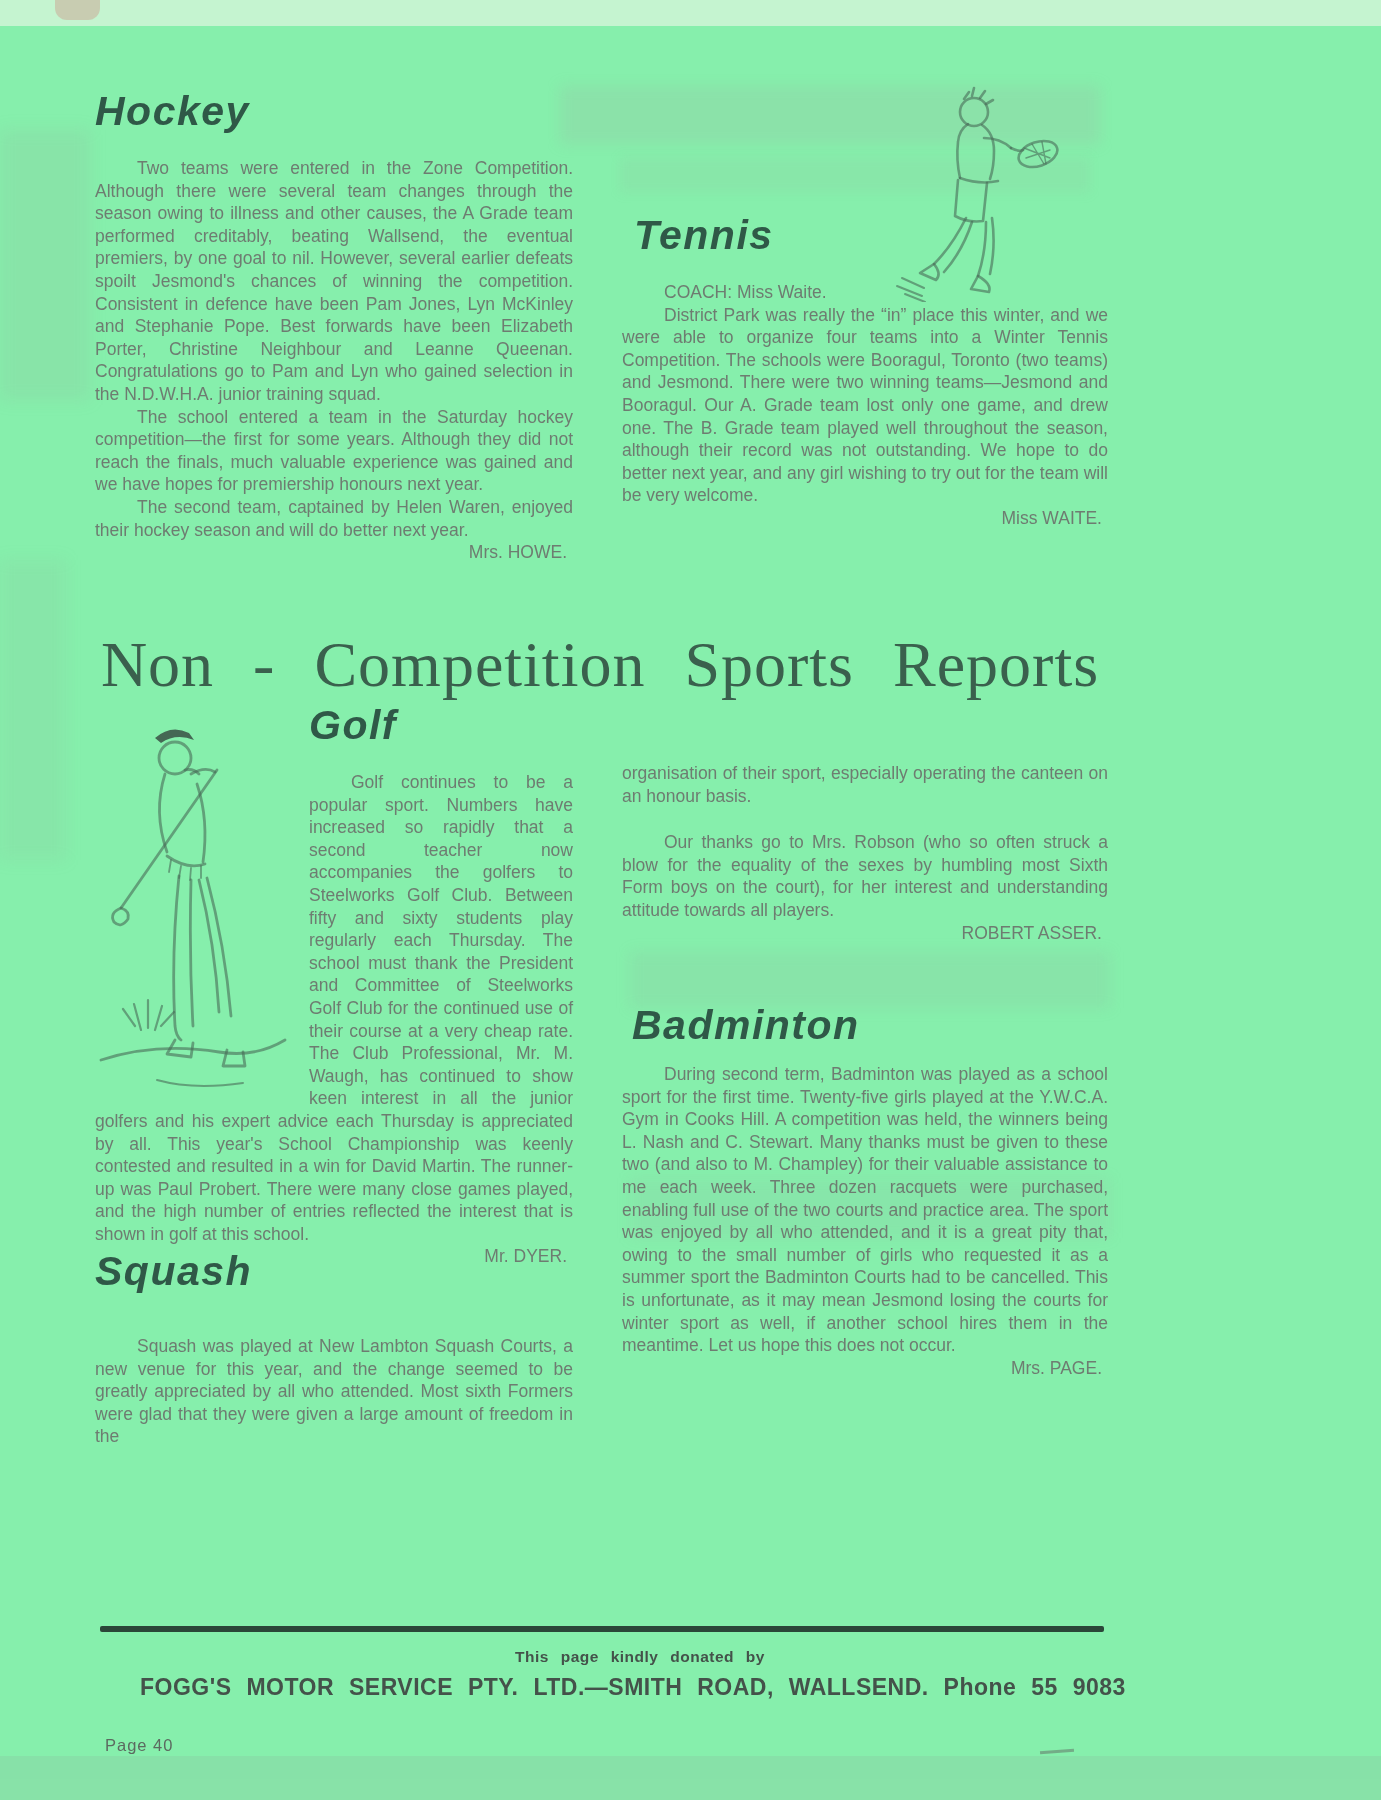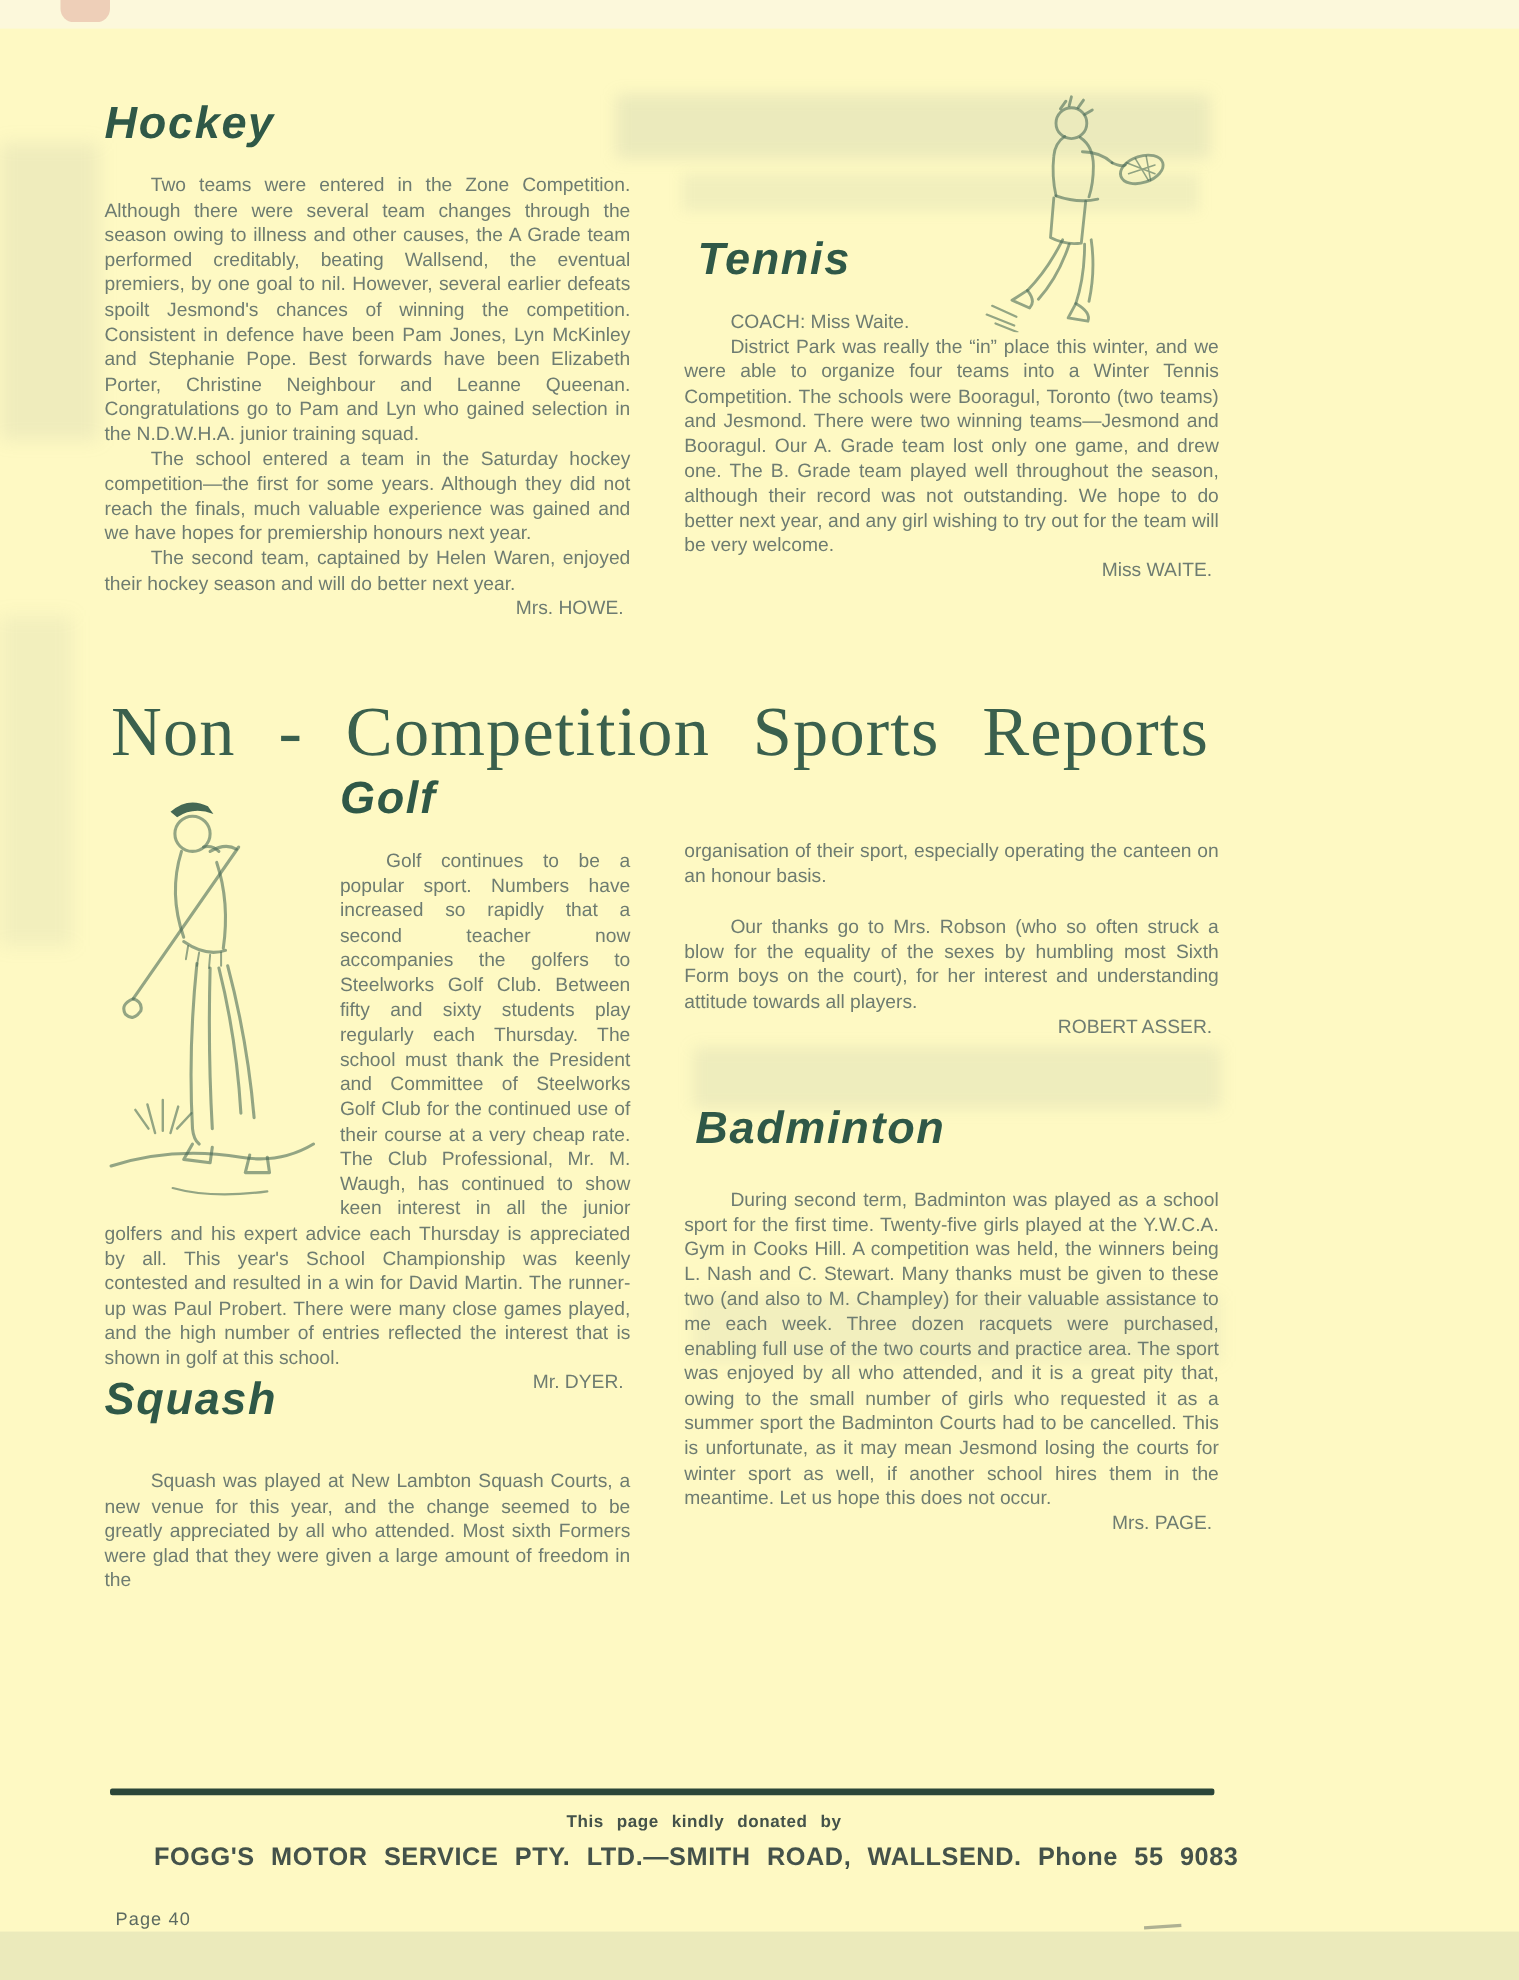--- a/index.html
+++ b/index.html
@@ -1,19 +1,19 @@
 <!DOCTYPE html>
 <html><head>
 <meta charset="utf-8">
 <style>
   html,body{margin:0;padding:0;}
   .page{
     position:relative;
     width:1381px;height:1800px;
-    background:#fef9c3;
+    background:#86efac;
     font-family:"Liberation Sans", sans-serif;
     overflow:hidden;
   }
   .artifact{position:absolute;pointer-events:none;}
   .body-text{color:#6e7c71;font-size:17.5px;line-height:22.6px;text-align:justify;}
   .body-text p{margin:0;text-indent:2.4em;}
   .body-text p.noindent{text-indent:0;}
   .body-text p.gap-before{margin-top:24px;}
   .section-heading{
     font-style:italic;font-weight:bold;color:#2f5847;
@@ -127,21 +127,21 @@
     </div>
   </div>
 
   <div class="abs body-text" style="left:622px;top:762px;width:486px;">
     <p class="noindent">organisation of their sport, especially operating the canteen on an honour basis.</p>
     <p class="gap-before">Our thanks go to Mrs. Robson (who so often struck a blow for the equality of the sexes by humbling most Sixth Form boys on the court), for her interest and understanding attitude towards all players.</p>
     <p class="signature">ROBERT ASSER.</p>
   </div>
 
   <div class="abs" style="left:622px;top:1002px;width:486px;">
-    <h2 class="section-heading" style="margin-left:10px;margin-bottom:30px;font-style:italic;">Badminton</h2>
+    <h2 class="section-heading" style="margin-left:10px;margin-bottom:14px;font-style:italic;">Badminton</h2>
     <div class="body-text">
       <p>During second term, Badminton was played as a school sport for the first time. Twenty-five girls played at the Y.W.C.A. Gym in Cooks Hill. A competition was held, the winners being L. Nash and C. Stewart. Many thanks must be given to these two (and also to M. Champley) for their valuable assistance to me each week. Three dozen racquets were purchased, enabling full use of the two courts and practice area. The sport was enjoyed by all who attended, and it is a great pity that, owing to the small number of girls who requested it as a summer sport the Badminton Courts had to be cancelled. This is unfortunate, as it may mean Jesmond losing the courts for winter sport as well, if another school hires them in the meantime. Let us hope this does not occur.</p>
       <p class="signature">Mrs. PAGE.</p>
     </div>
   </div>
 
   <div class="abs" style="left:95px;top:1248px;width:478px;">
     <h2 class="section-heading" style="margin-bottom:40px;">Squash</h2>
     <div class="body-text">
       <p>Squash was played at New Lambton Squash Courts, a new venue for this year, and the change seemed to be greatly appreciated by all who attended. Most sixth Formers were glad that they were given a large amount of freedom in the</p>

